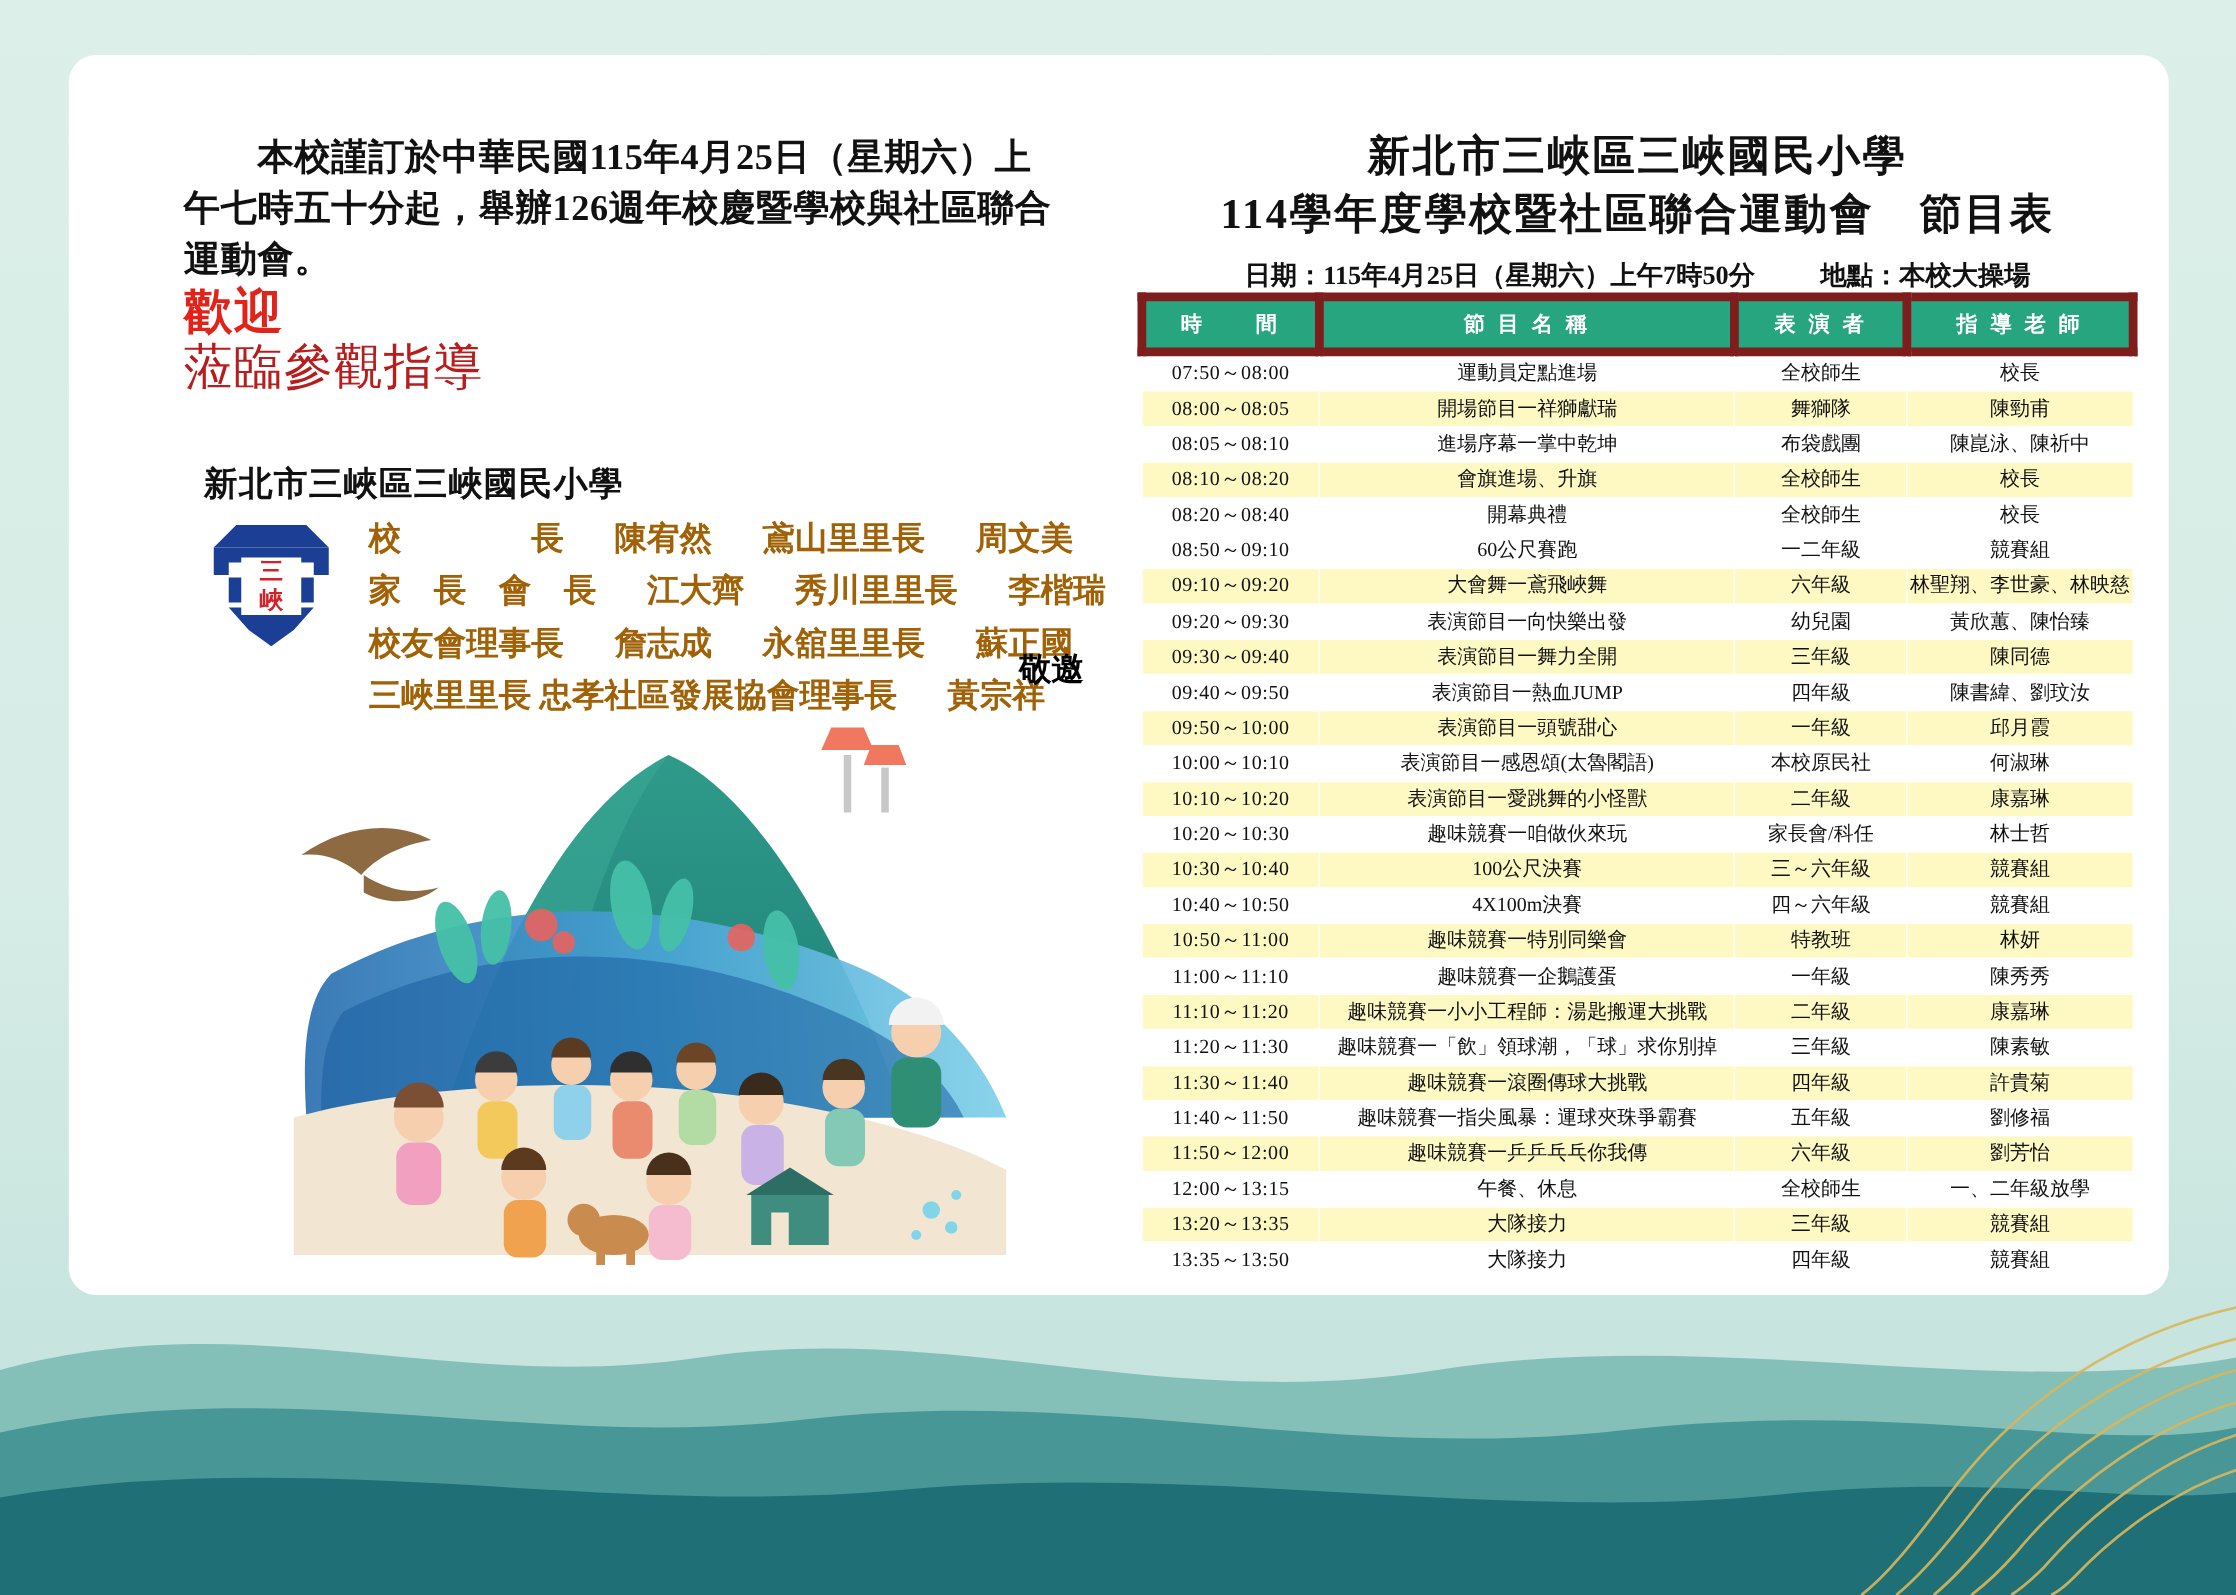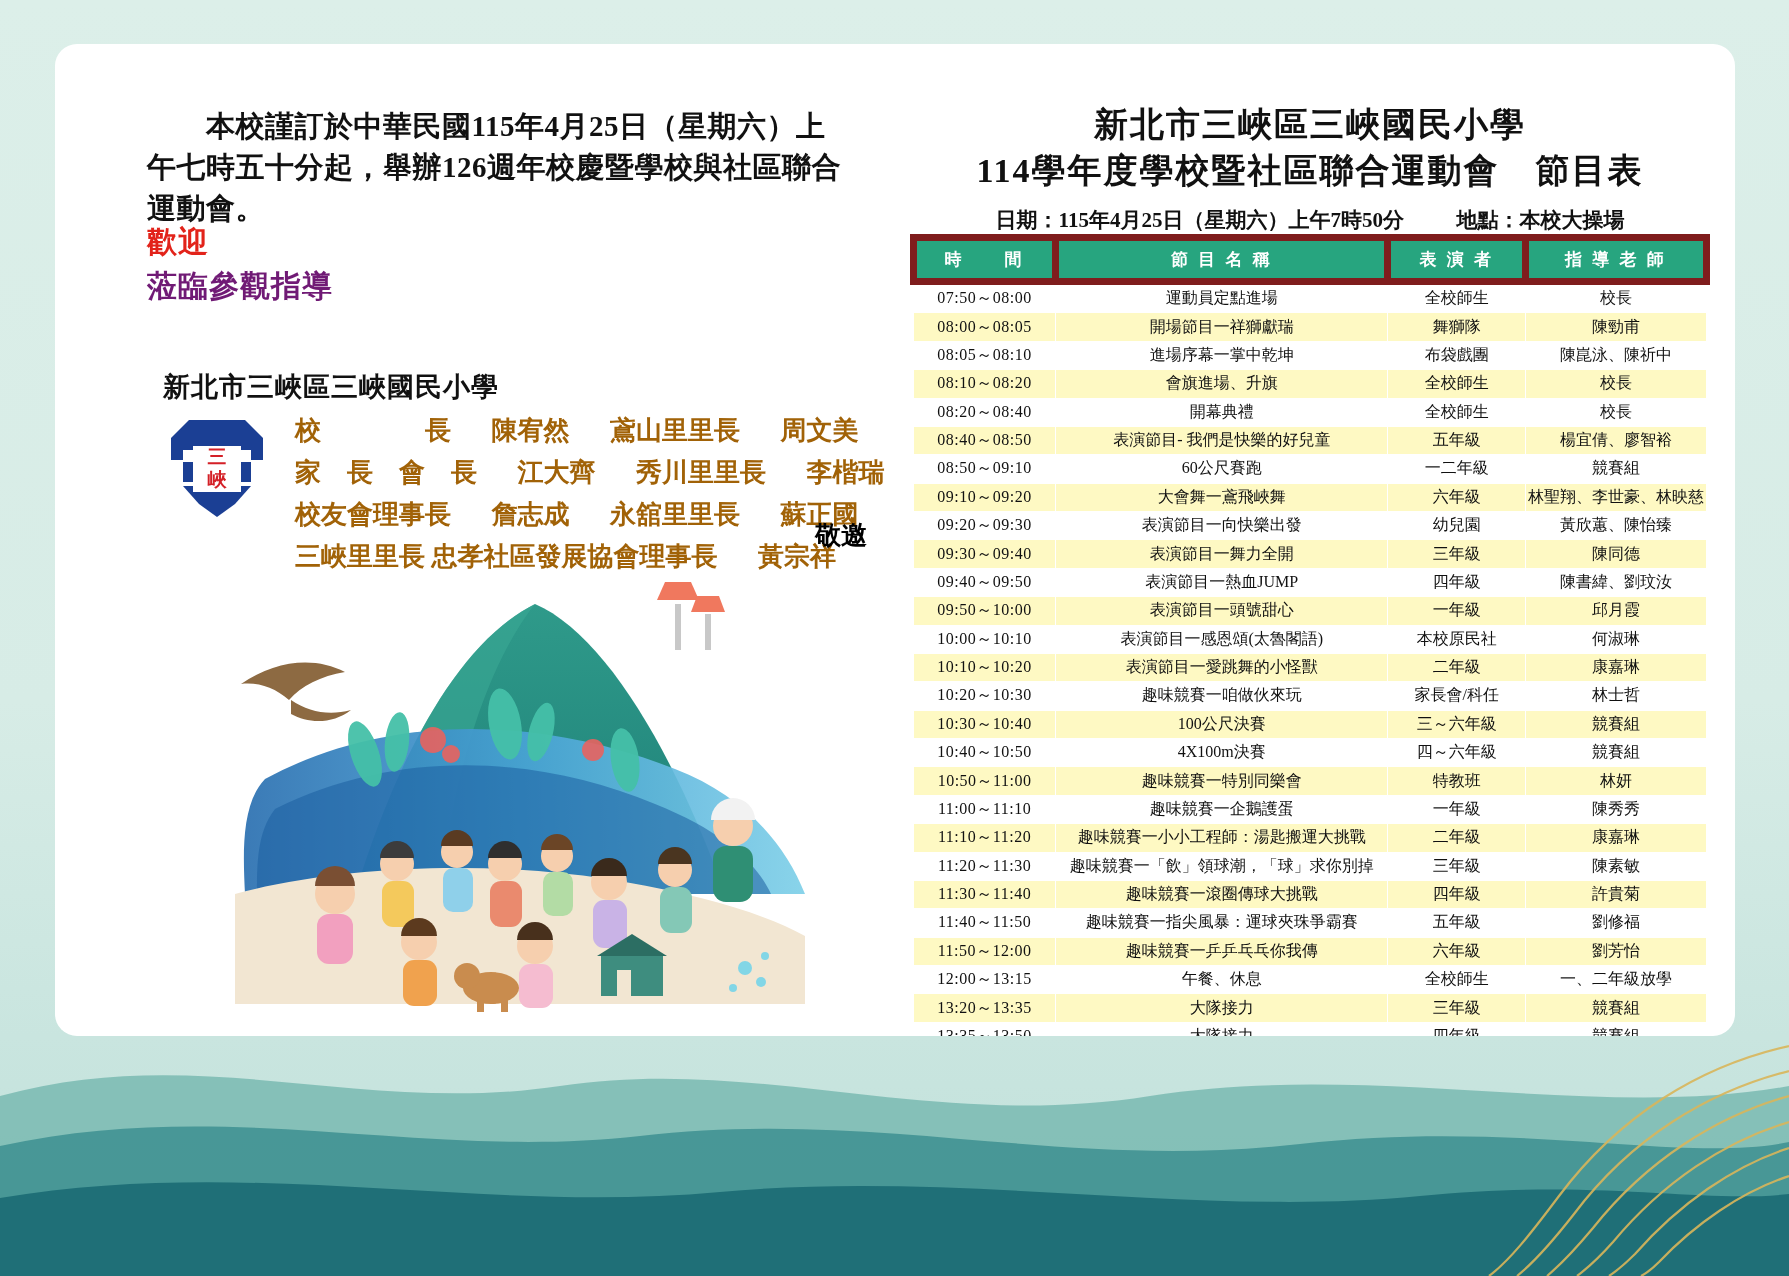--- a/index.html
+++ b/index.html
@@ -31,27 +31,27 @@
   }
   .invite-text{
     position:absolute;left:92px;top:62px;width:700px;
     font-size:29px;line-height:1.42;color:#111;
     letter-spacing:.5px;
     font-family:"Liberation Serif","DejaVu Serif",serif;
     font-weight:600;
   }
   .welcome{
     position:absolute;left:92px;top:178px;
-    font-size:30px;color:#e2231a;font-weight:700;
+    font-size:39px;color:#e2231a;font-weight:700;
     font-family:"Liberation Serif","DejaVu Serif",serif;
     letter-spacing:1px;
   }
   .welcome2{
     position:absolute;left:92px;top:222px;
-    font-size:30px;color:#701a75;font-weight:700;
+    font-size:39px;color:#b91c1c;font-weight:400;
     font-family:"Liberation Serif","DejaVu Serif",serif;
     letter-spacing:1px;
   }
   .school-name{
     position:absolute;left:108px;top:325px;
     font-size:27px;color:#111;font-weight:600;
     font-family:"Liberation Serif","DejaVu Serif",serif;
     letter-spacing:1px;
   }
   .logo{
@@ -347,26 +347,20 @@
             <td class="c-name">會旗進場、升旗</td>
             <td class="c-perf">全校師生</td>
             <td class="c-teach">校長</td>
           </tr>
           <tr class="odd">
             <td class="c-time">08:20～08:40</td>
             <td class="c-name">開幕典禮</td>
             <td class="c-perf">全校師生</td>
             <td class="c-teach">校長</td>
           </tr>
-          <tr class="even">
-            <td class="c-time">08:40～08:50</td>
-            <td class="c-name">表演節目- 我們是快樂的好兒童</td>
-            <td class="c-perf">五年級</td>
-            <td class="c-teach">楊宜倩、廖智裕</td>
-          </tr>
           <tr class="odd">
             <td class="c-time">08:50～09:10</td>
             <td class="c-name">60公尺賽跑</td>
             <td class="c-perf">一二年級</td>
             <td class="c-teach">競賽組</td>
           </tr>
           <tr class="even">
             <td class="c-time">09:10～09:20</td>
             <td class="c-name">大會舞一鳶飛峽舞</td>
             <td class="c-perf">六年級</td>

